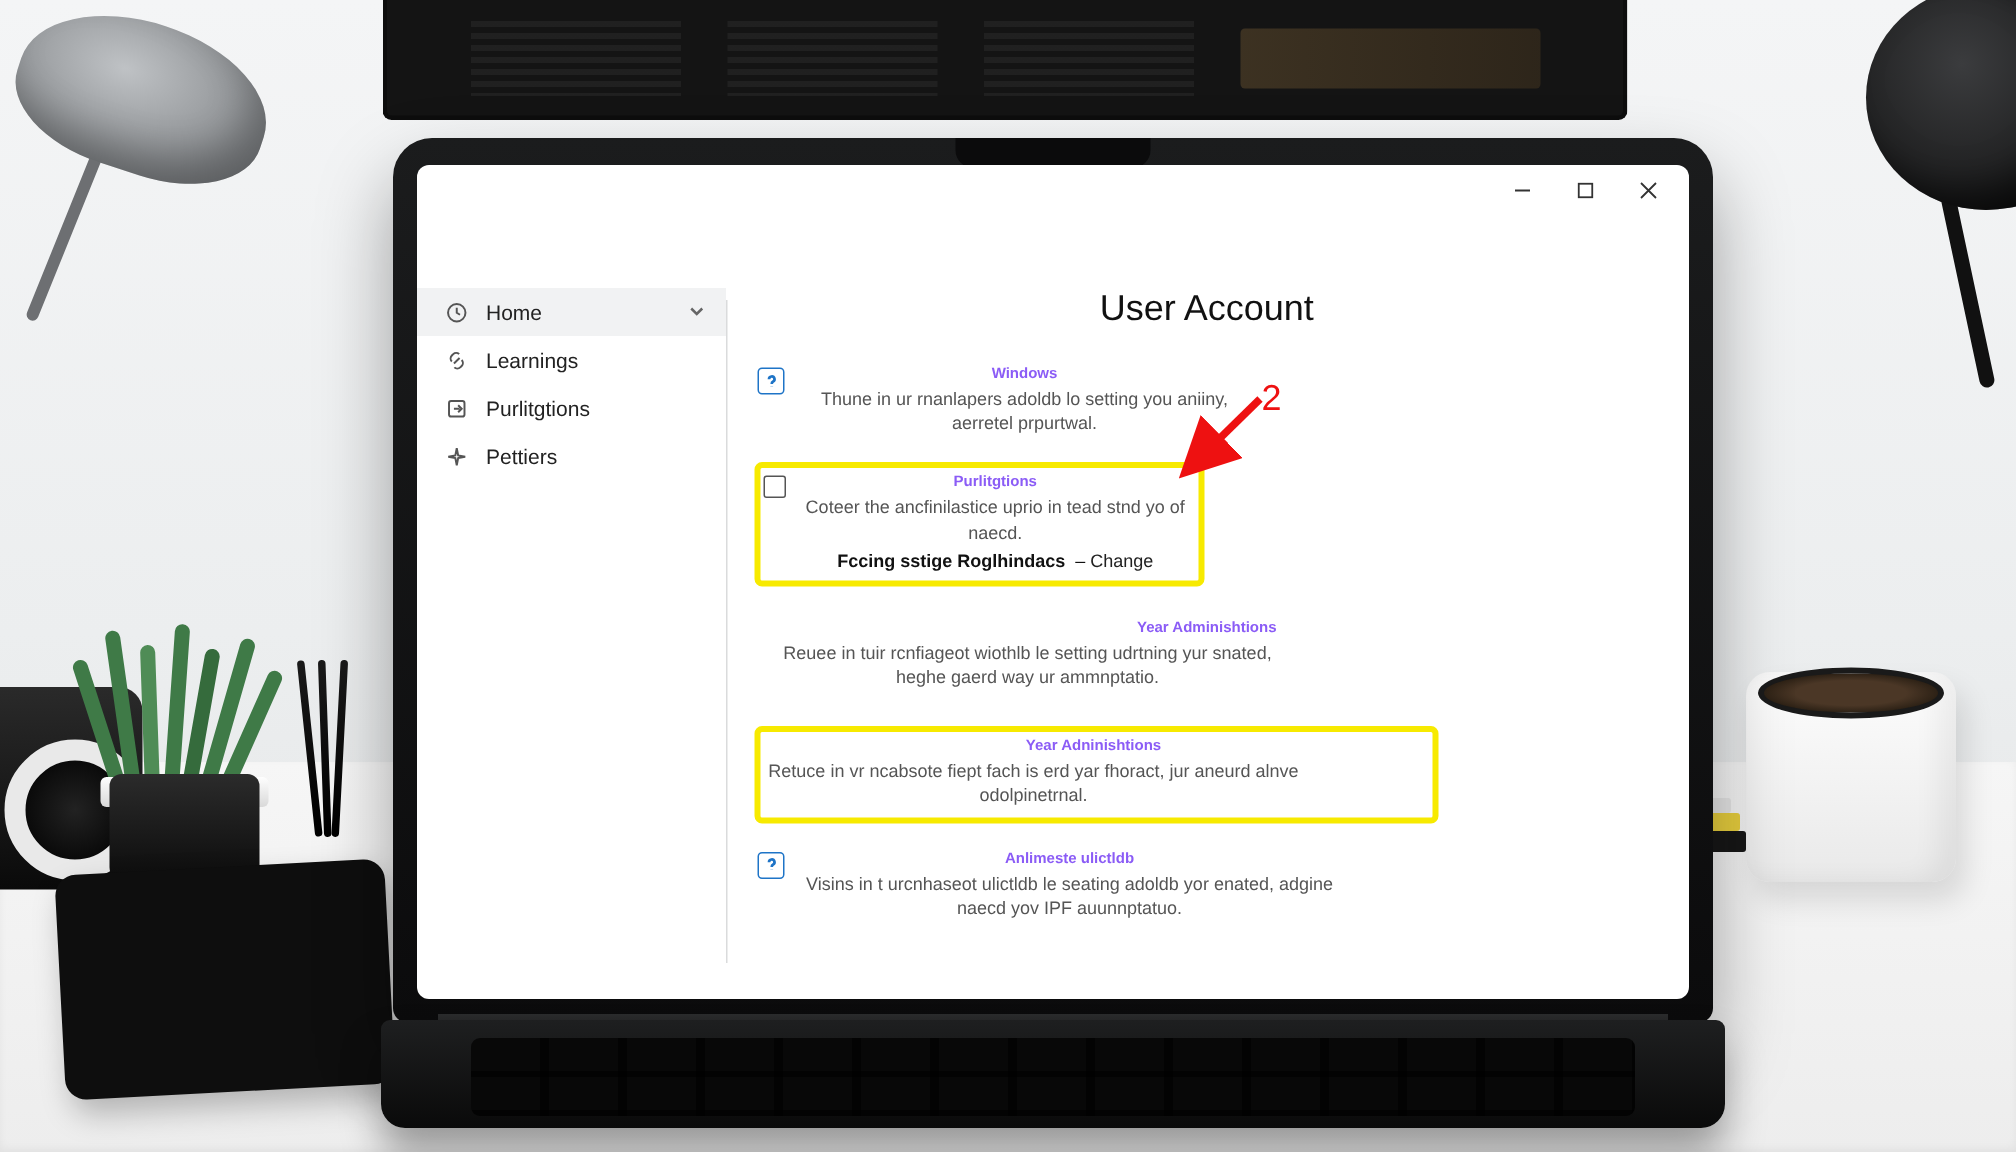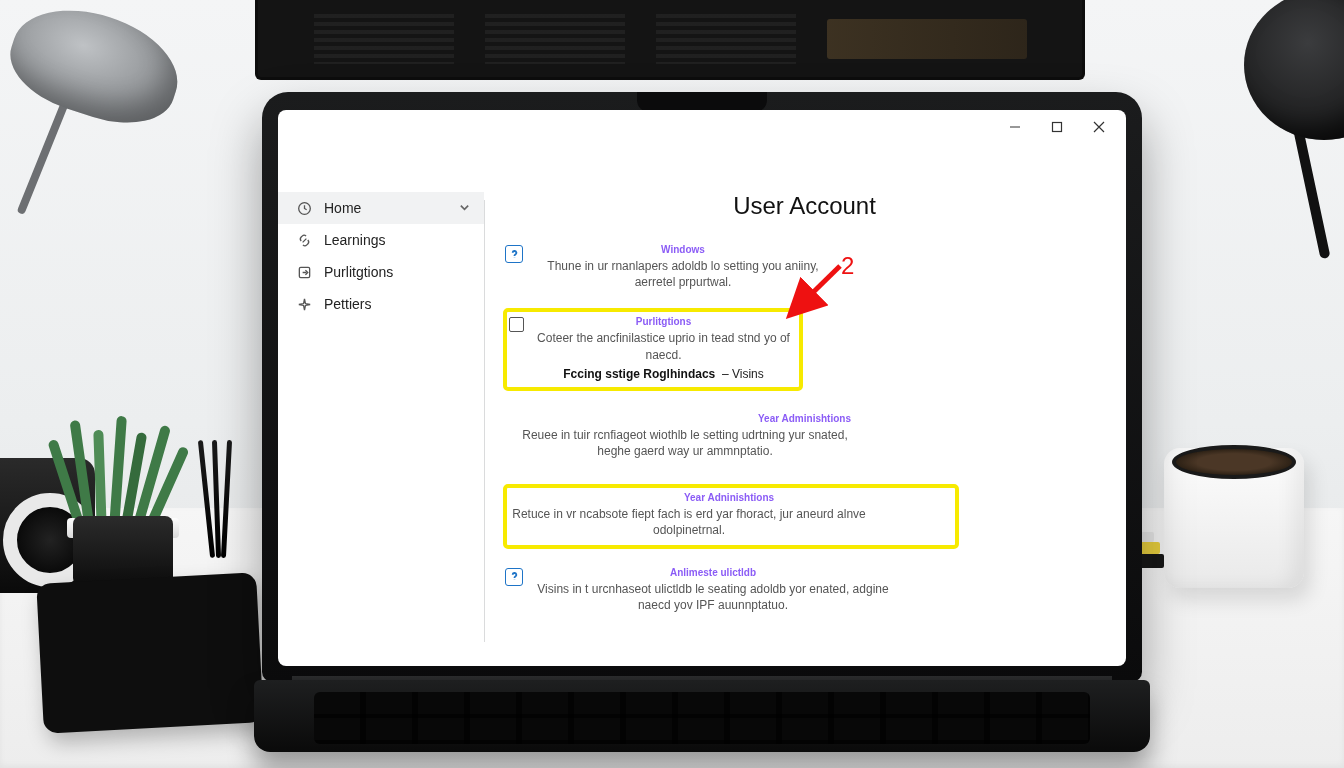--- a/index.html
+++ b/index.html
@@ -385,21 +385,21 @@
           </section>
 
           <section class="block hl hl1">
             <div class="row">
               <span class="chk"></span>
               <div>
                 <div class="blk-title">Purlitgtions</div>
                 <div class="blk-desc">Coteer the ancfinilastice uprio in tead stnd yo of naecd.</div>
                 <div class="blk-sub">
                   <b>Fccing sstige Roglhindacs</b>
-                  &nbsp;–&nbsp;<span class="link">Visins</span>
+                  &nbsp;–&nbsp;<span class="link">Change</span>
                 </div>
               </div>
             </div>
           </section>
 
           <section class="block" style="margin-top:22px">
             <div class="blk-title">Year Adminishtions</div>
             <div class="blk-desc wide">Reuee in tuir rcnfiageot wiothlb le setting udrtning yur snated, heghe gaerd way ur ammnptatio.</div>
           </section>
 

